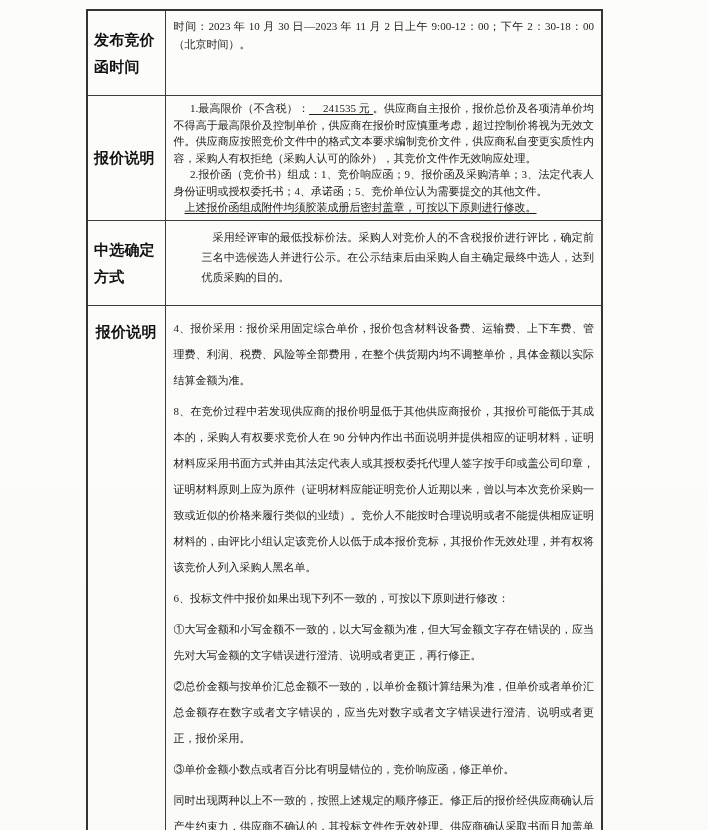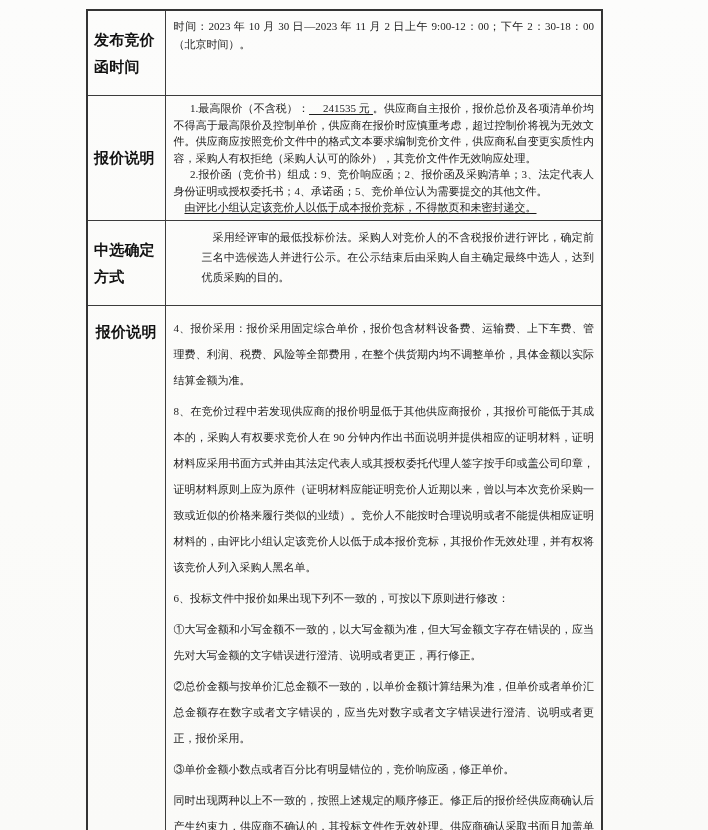--- a/index.html
+++ b/index.html
@@ -96,22 +96,22 @@
       <td class="label-cell">发布竞价函时间</td>
       <td class="content-cell">
         <p>时间：2023 年 10 月 30 日—2023 年 11 月 2 日上午 9:00-12：00；下午 2：30-18：00（北京时间）。</p>
       </td>
     </tr>
 
     <tr class="r2">
       <td class="label-cell label-middle">报价说明</td>
       <td class="content-cell">
         <p><span>1.最高限价（不含税）：</span><span class="price-blank">241535 元</span><span>。供应商自主报价，报价总价及各项清单价均不得高于最高限价及控制单价，供应商在报价时应慎重考虑，超过控制价将视为无效文件。供应商应按照竞价文件中的格式文本要求编制竞价文件，供应商私自变更实质性内容，采购人有权拒绝（采购人认可的除外），其竞价文件作无效响应处理。</span></p>
-        <p>2.报价函（竞价书）组成：9、竞价响应函；2、报价函及采购清单；3、法定代表人身份证明或授权委托书；4、承诺函；5、竞价单位认为需要提交的其他文件。</p>
-        <p class="seal-note">由评比小组认定该竞价人以低于成本报价竞标，不得散页和未密封递交。</p>
+        <p>2.报价函（竞价书）组成：1、竞价响应函；9、报价函及采购清单；3、法定代表人身份证明或授权委托书；4、承诺函；5、竞价单位认为需要提交的其他文件。</p>
+        <p class="seal-note">上述报价函组成附件均须胶装成册后密封盖章，可按以下原则进行修改。</p>
       </td>
     </tr>
 
     <tr class="r3">
       <td class="label-cell label-middle">中选确定方式</td>
       <td class="content-cell">
         <p>采用经评审的最低投标价法。采购人对竞价人的不含税报价进行评比，确定前三名中选候选人并进行公示。在公示结束后由采购人自主确定最终中选人，达到优质采购的目的。</p>
       </td>
     </tr>
 

